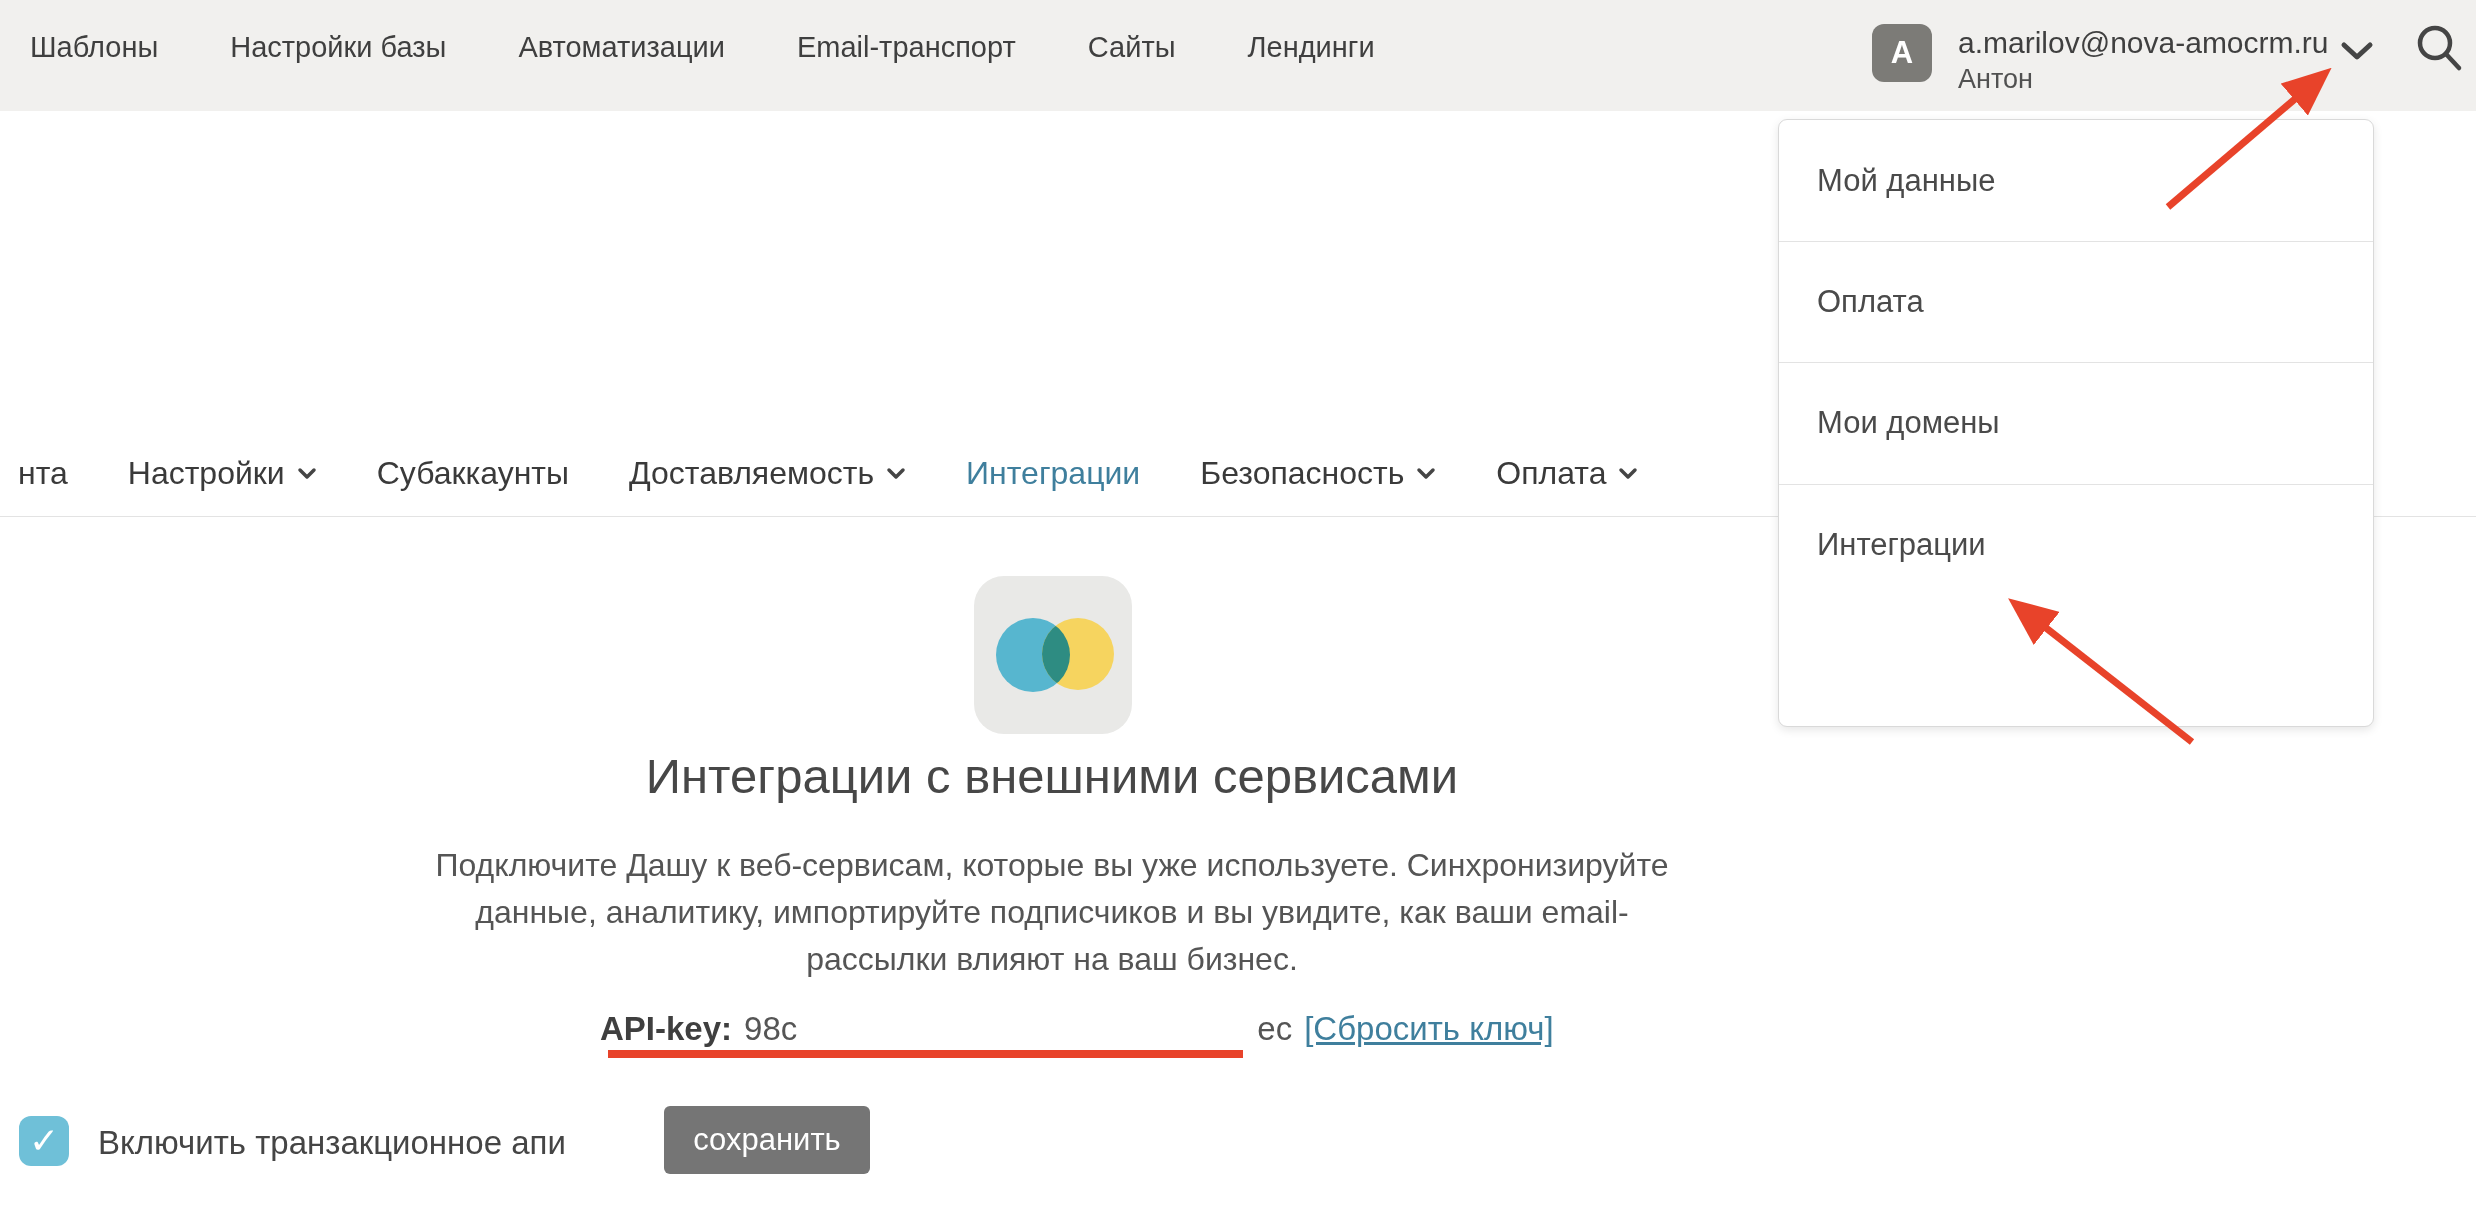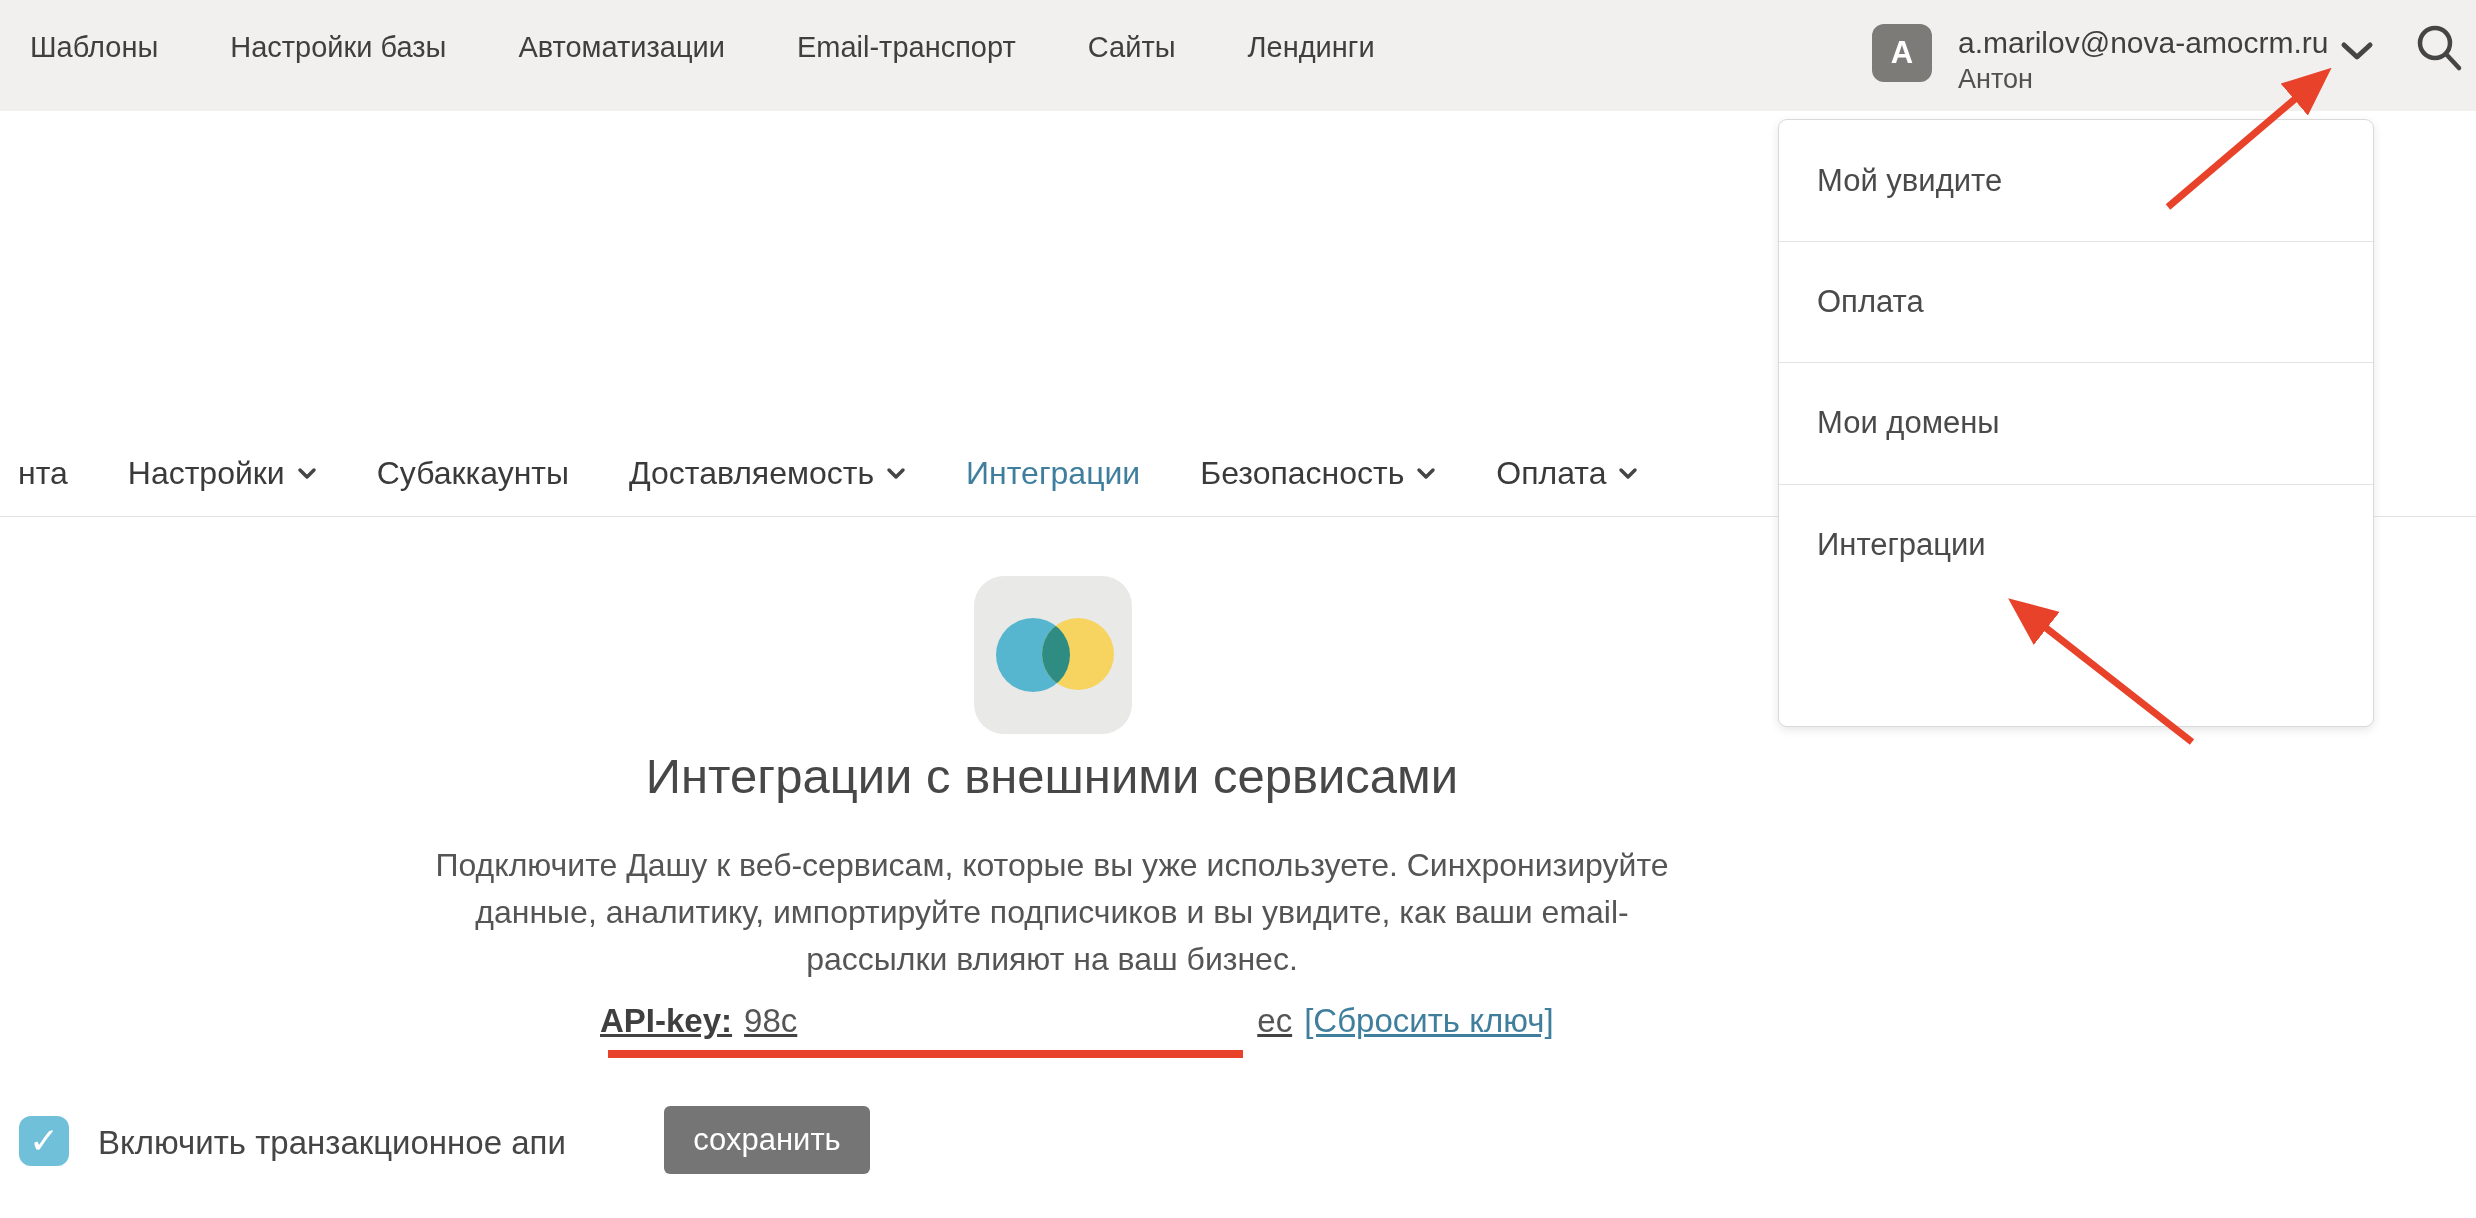--- a/index.html
+++ b/index.html
@@ -44,21 +44,21 @@
   .c-tile{fill:var(--icon-tile-bg);}
   .c-blue{fill:var(--circle-blue);}
   .c-yellow{fill:var(--circle-yellow);}
   .c-overlap{fill:var(--circle-overlap);}
 
   .page-title{position:absolute;left:0;top:748px;width:2104px;text-align:center;
     font-size:49px;color:#474747;font-weight:400;}
   .page-desc{position:absolute;left:412px;top:842px;width:1280px;text-align:center;
     font-size:32px;line-height:47px;color:var(--text-mid);}
 
-  .api-row{position:absolute;left:600px;top:1002px;height:46px;display:flex;align-items:flex-start;font-size:33px;text-decoration:underline;}
+  .api-row{position:absolute;left:600px;top:1002px;height:46px;display:flex;align-items:flex-end;font-size:33px;}
   .api-label{font-weight:bold;color:#3f3f3f;margin-right:12px;}
   .api-prefix,.api-suffix{color:var(--text-mid);}
   .api-mask{width:460px;height:1px;}
   .api-suffix{margin-right:12px;}
   .reset-link{color:var(--link);text-decoration:underline;cursor:pointer;white-space:nowrap;}
   .api-underline{position:absolute;left:608px;top:1050px;width:635px;height:8px;background:var(--accent-red);}
 
   .tx-checkbox{position:absolute;left:19px;top:1116px;width:50px;height:50px;border-radius:12px;
     background:var(--checkbox);display:flex;align-items:center;justify-content:center;cursor:pointer;}
   .tx-checkbox .check{color:#fff;font-size:36px;font-weight:bold;line-height:1;}
@@ -132,21 +132,21 @@
       <span class="nav-item">
         <span>Оплата</span>
         <svg width="20" height="13" viewBox="0 0 20 13">
             <polyline class="icon-stroke" points="3,3 10,10 17,3" stroke-width="3.5"></polyline>
           </svg>
       </span>
     </div>
   </nav>
 
   <div class="dropdown">
-    <div class="menu-item">Мой увидите</div>
+    <div class="menu-item">Мой данные</div>
     <div class="menu-item">Оплата</div>
     <div class="menu-item">Мои домены</div>
     <div class="menu-item">Интеграции</div>
   </div>
 
   <div class="venn-tile">
     <svg width="158" height="158" viewBox="0 0 158 158">
       <rect class="c-tile" x="0" y="0" width="158" height="158" rx="30"></rect>
       <circle class="c-blue" cx="59" cy="79" r="37"></circle>
       <circle class="c-yellow" cx="104" cy="78" r="36"></circle>

